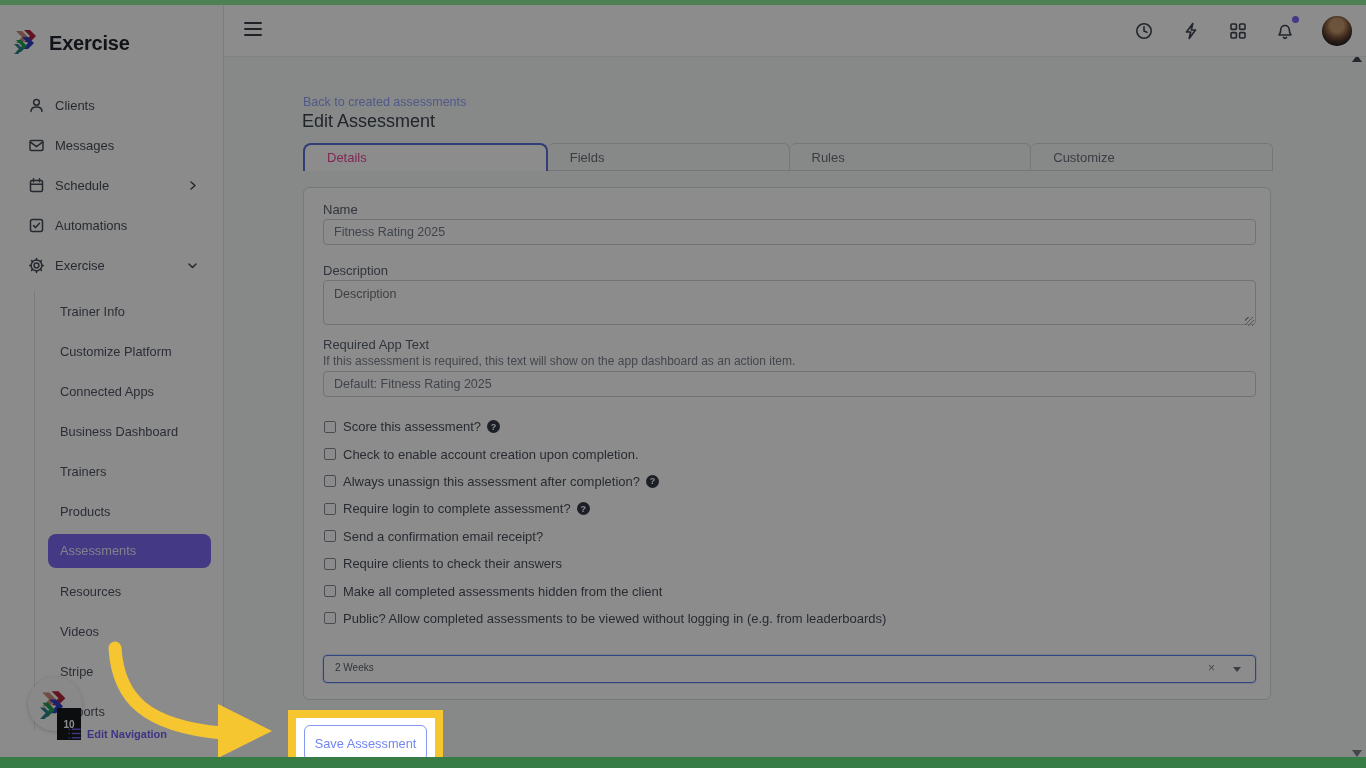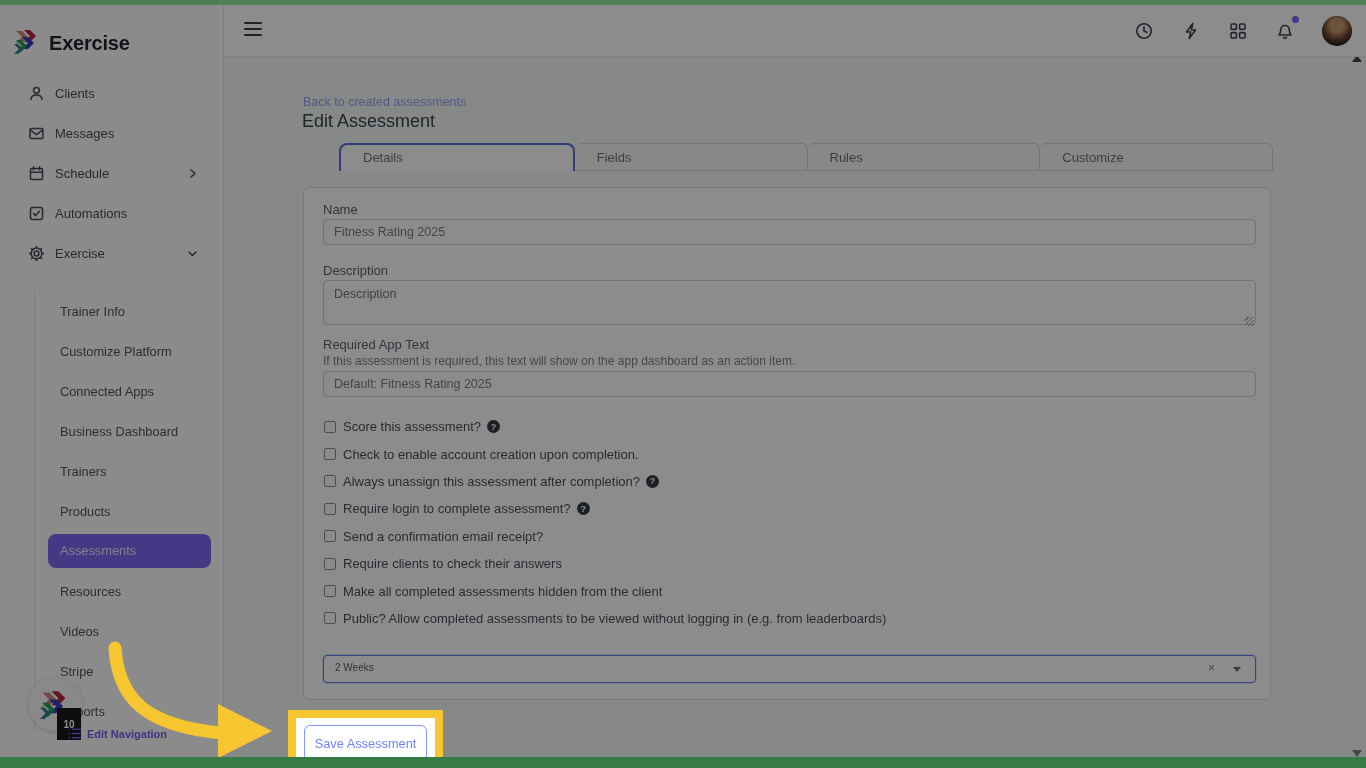--- a/index.html
+++ b/index.html
@@ -10,21 +10,21 @@
 
   
   .strip-top{left:0;top:0;width:100%;height:5px;background:#4d8053;z-index:80;}
   .strip-bottom{left:0;bottom:0;width:100%;height:11px;background:#377c46;z-index:80;}
 
   
   .sidebar{left:0;top:5px;width:223px;height:752px;background:#fdfdfd;
     border-right:1px solid #e3e4e7;z-index:10;}
   .brand{position:absolute;left:14px;top:23px;display:flex;align-items:center;gap:9px;}
   .brand-name{font-size:20px;font-weight:700;color:#20252c;letter-spacing:-.2px;}
-  .nav{position:absolute;left:0;top:68px;width:223px;}
+  .nav{position:absolute;left:0;top:80px;width:223px;}
   .nav-item{height:40px;display:flex;align-items:center;position:relative;cursor:default;}
   .nav-item .nicon{position:absolute;left:28px;width:17px;height:17px;}
   .nav-item .nlabel{position:absolute;left:55px;font-size:13px;color:#474e59;}
   .nav-item .chev{position:absolute;right:25px;width:11px;height:11px;}
   .subnav{position:absolute;left:34px;top:286px;width:189px;border-left:1px solid #e1e2e5;}
   .sub-item{height:40px;display:flex;align-items:center;padding-left:25px;
     font-size:12.8px;color:#4d5560;box-sizing:border-box;}
   .sub-item .sub-label{display:block;}
   .sub-item.active{padding-left:13px;}
   .sub-item.active .sub-label{background:#7b68f0;color:#ece8ff;width:163px;height:34px;
@@ -54,21 +54,21 @@
   
   .content{left:224px;top:56px;width:1142px;height:701px;background:#f6f7f8;}
   .back-link{left:79px;top:39px;font-size:12.5px;color:#93a2f8;cursor:pointer;}
   .page-title{left:78px;top:55px;font-size:18px;font-weight:500;color:#3d454e;}
   .tabs{left:79px;top:87px;width:970px;height:28px;display:flex;}
   .tab{flex:1;box-sizing:border-box;font-size:13px;color:#6a717c;line-height:27px;
     padding-left:22px;border:1px solid #d6d7da;border-left:none;
     border-radius:6px 6px 0 0;cursor:pointer;}
   .tab:first-child{border-left:1px solid #d6d7da;}
   .tab.active{background:#fff;border:2px solid #5a6fd8;border-bottom:none;
-    border-radius:8px 8px 0 0;color:#737373;line-height:25px;margin-left:36px;}
+    border-radius:8px 8px 0 0;color:#ec4899;line-height:25px;}
   .card{left:79px;top:131px;width:968px;height:513px;background:#fff;
     border:1px solid #d9dadd;border-radius:6px;box-sizing:border-box;}
   .flabel{position:absolute;left:19px;font-size:13px;color:#5a626e;}
   .fhelp{position:absolute;left:19px;font-size:12px;color:#7a828d;}
   .tinput{position:absolute;left:19px;width:933px;height:26px;box-sizing:border-box;
     border:1px solid #cfd0d4;border-radius:4px;background:#fff;padding:0 10px;
     font-family:"Liberation Sans",sans-serif;font-size:12.5px;color:#757d89;}
   textarea.tinput{height:45px;padding-top:6px;resize:none;color:#98a0aa;}
   .resize-corner{position:absolute;left:941px;top:129px;width:9px;height:9px;
     background:repeating-linear-gradient(135deg,transparent 0 2px,#9aa0a8 2px 3px);}

